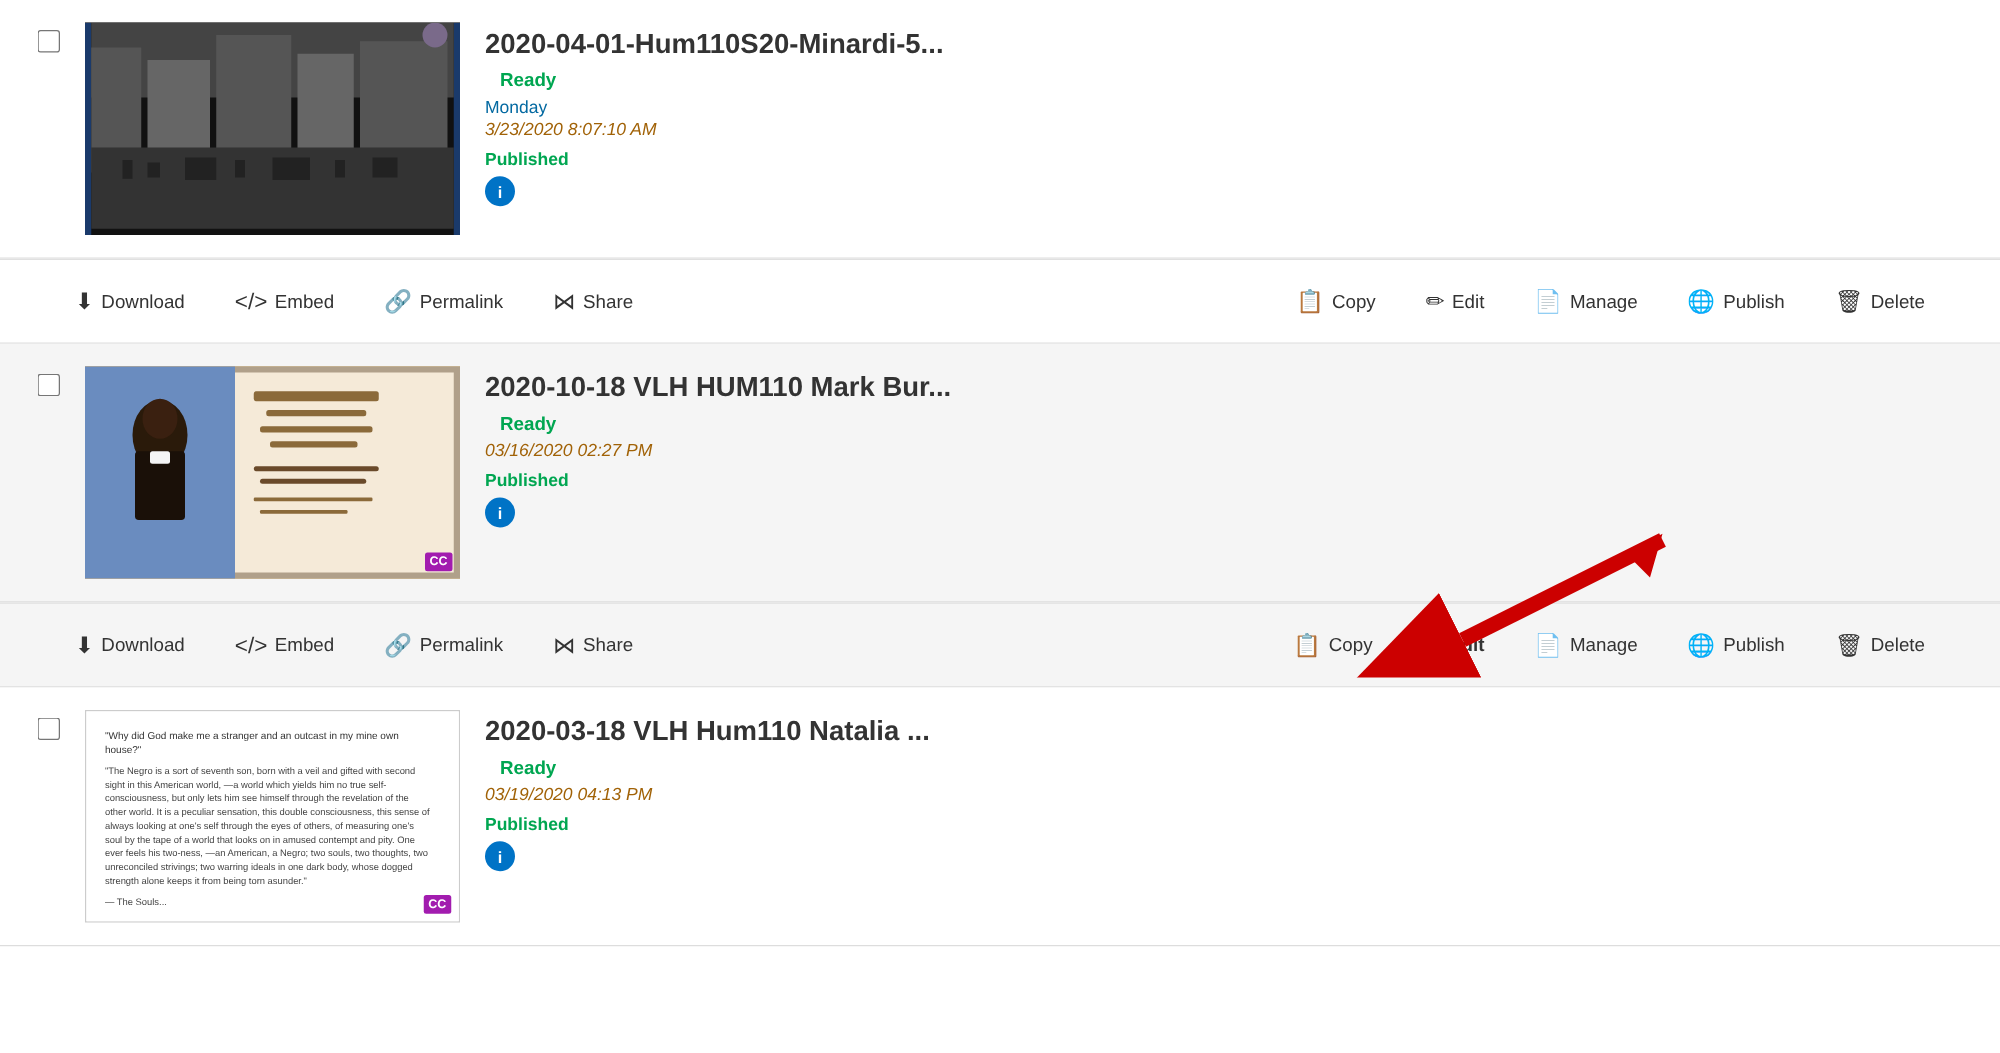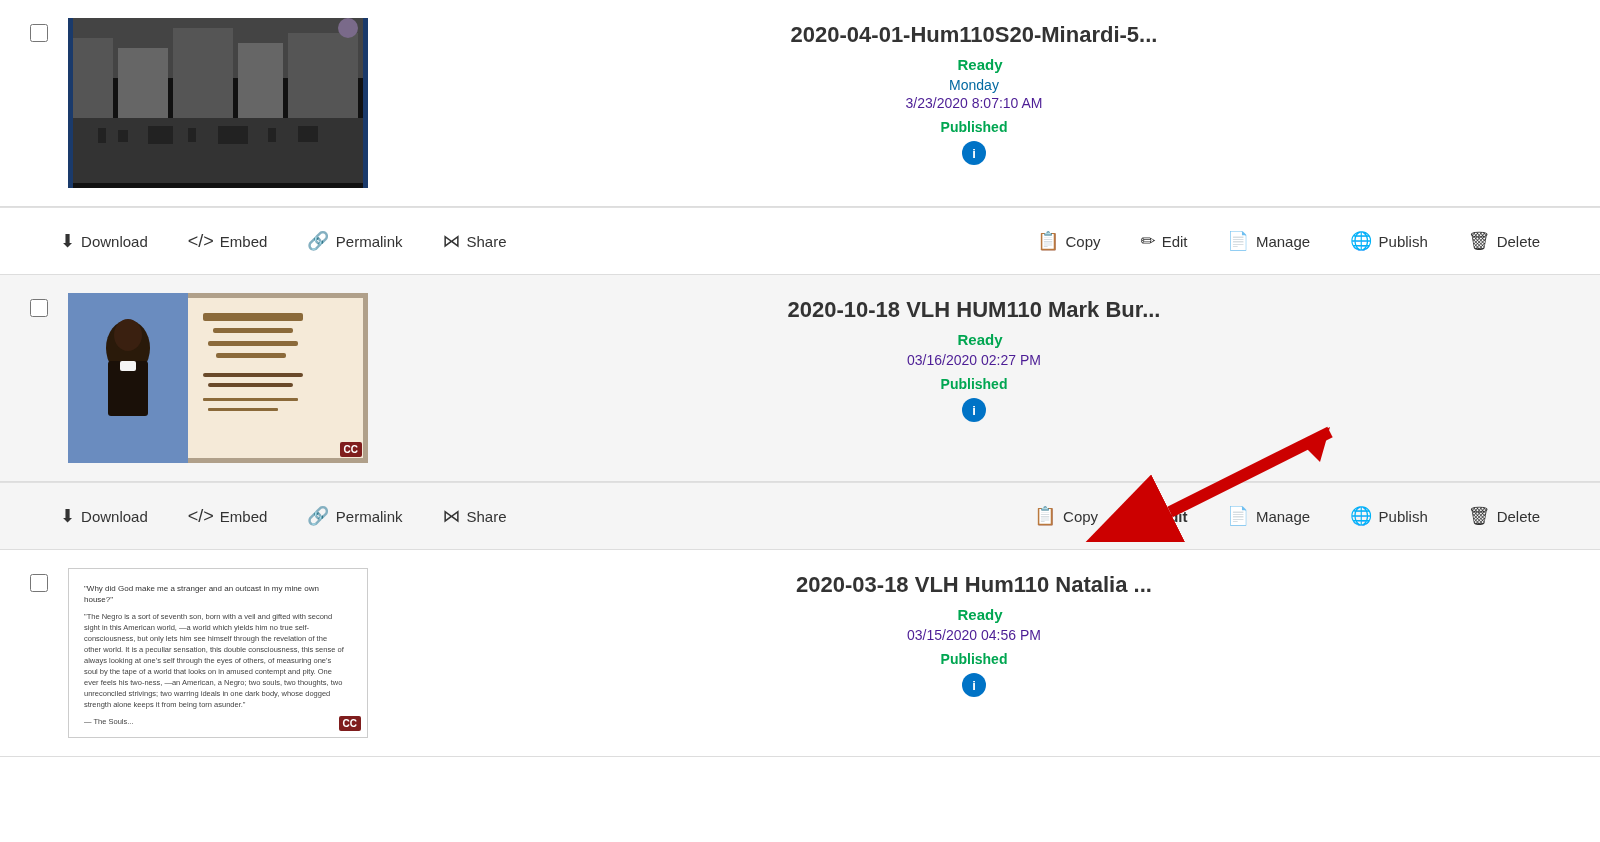--- a/index.html
+++ b/index.html
@@ -44,21 +44,20 @@
       object-fit: cover;
       flex-shrink: 0;
       background: #222;
       position: relative;
       overflow: hidden;
     }
 
     .media-info {
       flex: 1;
       padding-top: 4px;
-      text-align: center;
     }
 
     .media-title {
       font-size: 22px;
       font-weight: bold;
       color: #333;
       margin-bottom: 8px;
     }
 
     .media-status {
@@ -69,23 +68,24 @@
       margin-left: 12px;
     }
 
     .media-day {
       color: #0369a1;
       font-size: 14px;
       margin-bottom: 2px;
     }
 
     .media-date {
-      color: #4c1d95;
+      color: #a16207;
       font-size: 14px;
       margin-bottom: 8px;
+      font-style: italic;
     }
 
     .media-published {
       color: #00a651;
       font-size: 14px;
       font-weight: bold;
       margin-bottom: 6px;
     }
 
     .media-info-icon {
@@ -166,21 +166,21 @@
     .thumb-text {
       background: #fff;
       position: relative;
       border: 1px solid #ccc;
     }
 
     .cc-badge {
       position: absolute;
       bottom: 6px;
       right: 6px;
-      background: #7f1d1d;
+      background: #a21caf;
       color: #fff;
       font-size: 10px;
       font-weight: bold;
       padding: 2px 4px;
       border-radius: 2px;
     }
 
     
     .arrow-svg {
       position: absolute;
@@ -394,20 +394,20 @@
             <text x="15" y="116" font-size="7.5" fill="#444" font-family="Arial">ever feels his two-ness, —an American, a Negro; two souls, two thoughts, two</text>
             <text x="15" y="127" font-size="7.5" fill="#444" font-family="Arial">unreconciled strivings; two warring ideals in one dark body, whose dogged</text>
             <text x="15" y="138" font-size="7.5" fill="#444" font-family="Arial">strength alone keeps it from being torn asunder."</text>
             <text x="15" y="155" font-size="7.5" fill="#444" font-family="Arial">— The Souls...</text>
           </svg>
           <div class="cc-badge">CC</div>
         </div>
         <div class="media-info">
           <div class="media-title">2020-03-18 VLH Hum110 Natalia ...</div>
           <div class="media-status">Ready</div>
-          <div class="media-date">03/15/2020 04:56 PM</div>
+          <div class="media-date">03/19/2020 04:13 PM</div>
           <div class="media-published">Published</div>
           <span class="media-info-icon">i</span>
         </div>
       </div>
     </div>
   </div>
 </div>
 
 </body></html>

